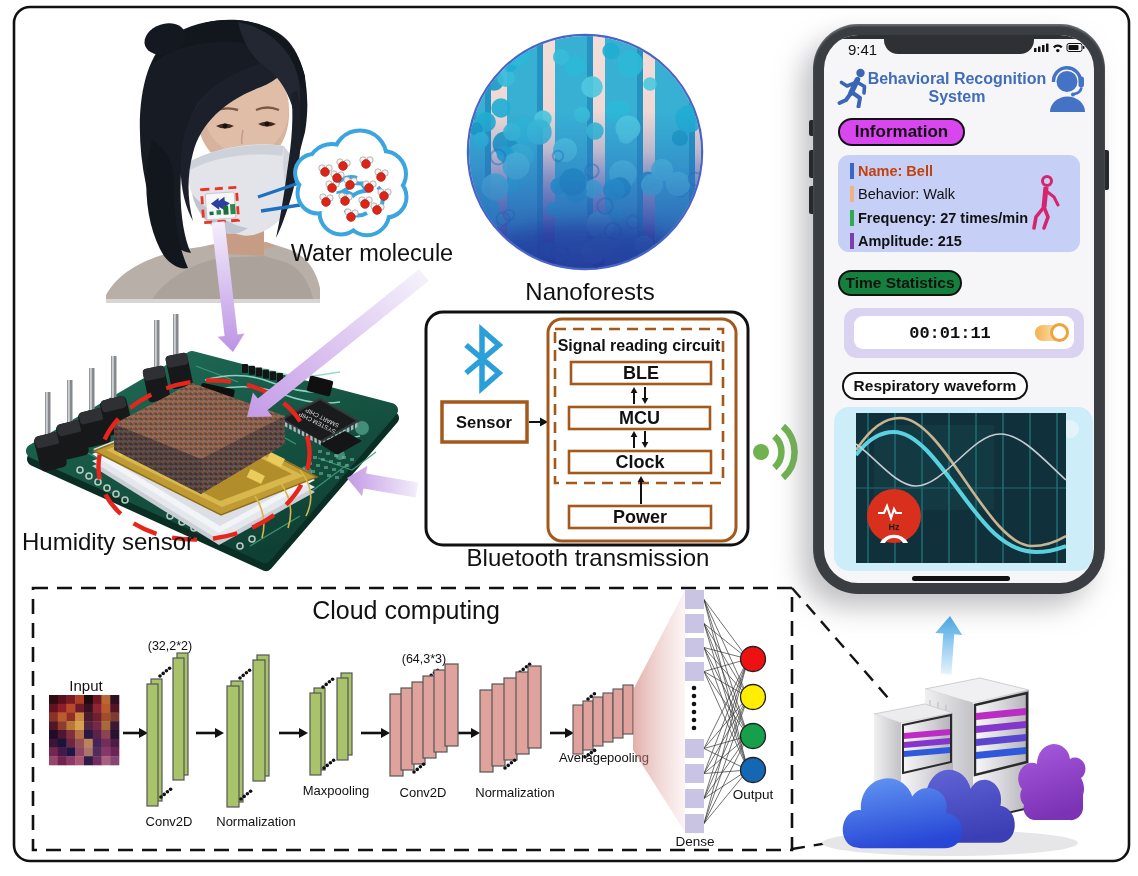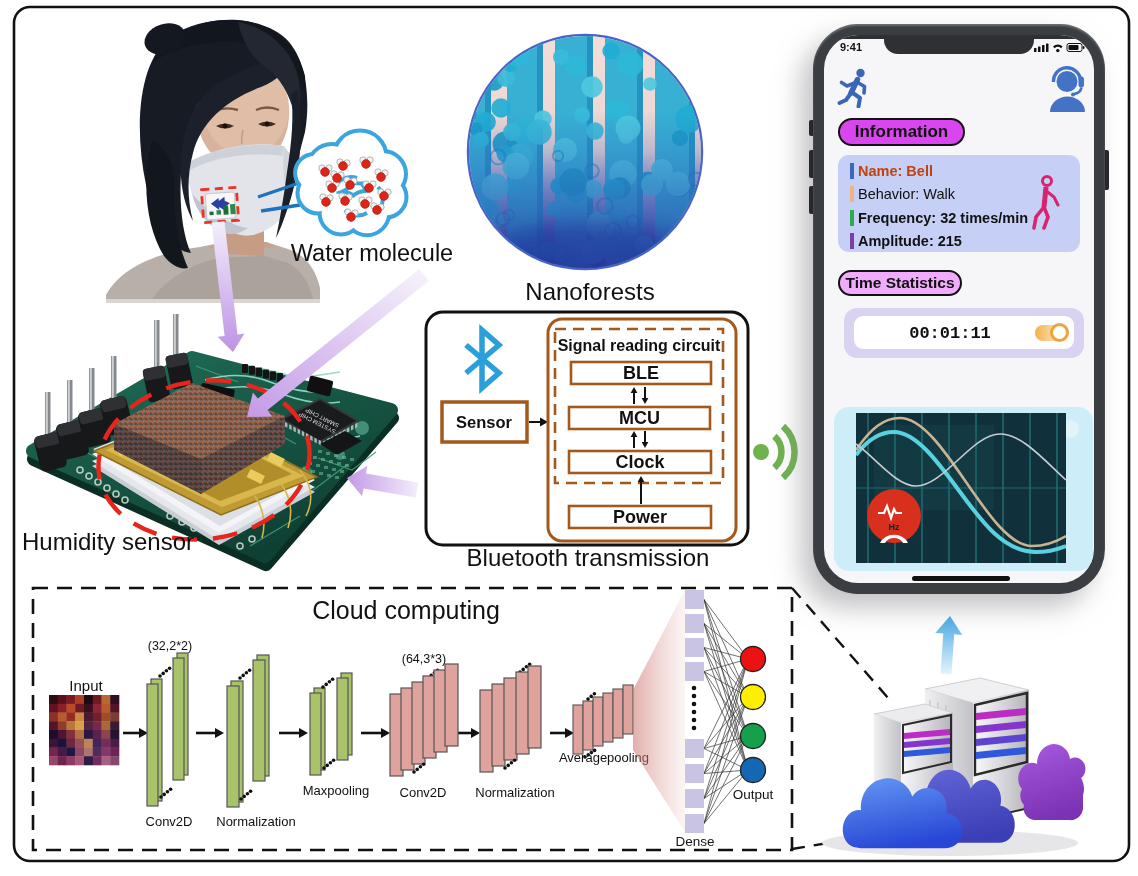--- a/index.html
+++ b/index.html
@@ -761,21 +761,21 @@
       <polygon points="951.5,674.4 954.2,634.3 962.2,634.9 950.0,616.0 935.3,633.0 943.3,633.6 940.5,673.6" fill="url(#bluearrow)"></polygon>
     </svg>
 <div style="position:absolute;left:813px;top:24px;width:292px;height:570px;background:#3a3d41;border-radius:45px;box-shadow:-12px 14px 26px rgba(135,135,142,0.5), inset 0 2px 2px rgba(255,255,255,0.25)">
       <div style="position:absolute;left:-4px;top:96px;width:4px;height:16px;background:#26282b;border-radius:2px 0 0 2px"></div>
       <div style="position:absolute;left:-4px;top:126px;width:4px;height:28px;background:#26282b;border-radius:2px 0 0 2px"></div>
       <div style="position:absolute;left:-4px;top:162px;width:4px;height:28px;background:#26282b;border-radius:2px 0 0 2px"></div>
       <div style="position:absolute;right:-4px;top:126px;width:4px;height:40px;background:#26282b;border-radius:0 2px 2px 0"></div>
       <div style="position:absolute;left:11px;top:11px;width:270px;height:548px;background:#f6f6f8;border-radius:34px;overflow:hidden">
         <div style="position:absolute;left:60px;top:0;width:150px;height:19px;background:#2e3033;border-radius:0 0 14px 14px"></div>
         <div style="position:absolute;left:0;top:0;width:100%;height:4px;background:#2e3033"></div>
-        <div style="position:absolute;left:16px;top:6px;font-size:11px;font-weight:bold;color:#111">9:41</div>
+        <div style="position:absolute;left:24px;top:6px;font-size:15px;font-weight:normal;color:#111">9:41</div>
         <svg style="position:absolute;right:8px;top:7px" width="52" height="11" viewBox="0 0 52 11">
 <rect x="0" y="6" width="2.5" height="4" rx="0.5" fill="#111"></rect>
           <rect x="4" y="4.5" width="2.5" height="5.5" rx="0.5" fill="#111"></rect>
           <rect x="8" y="3" width="2.5" height="7" rx="0.5" fill="#111"></rect>
           <rect x="12" y="1.5" width="2.5" height="8.5" rx="0.5" fill="#111"></rect>
 <path d="M19,4.5 a7,7 0 0 1 9.6,0 l-1.6,1.7 a4.7,4.7 0 0 0 -6.4,0 Z" fill="#111"></path>
           <circle cx="23.8" cy="8.6" r="1.7" fill="#111"></circle>
 <rect x="33" y="1.5" width="15" height="8" rx="2" fill="none" stroke="#111" stroke-width="1"></rect>
           <rect x="34.5" y="3" width="10" height="5" rx="1" fill="#111"></rect>
           <rect x="48.7" y="4" width="1.8" height="3" rx="0.9" fill="#111"></rect>
@@ -783,53 +783,55 @@
         <svg style="position:absolute;left:12px;top:33px" width="38" height="40" viewBox="0 0 38 40">
 <g stroke="#3a66b5" fill="none" stroke-linecap="round" stroke-linejoin="round">
 <circle cx="24.5" cy="5" r="4.2" fill="#3a66b5" stroke="none"></circle>
 <path d="M21.5,11.5 L15,25" stroke-width="5.5"></path>
 <path d="M20,13.5 L28.5,18.5 L28,25" stroke-width="3.6"></path>
 <path d="M20,14.5 L11,18 L5.5,14.5" stroke-width="3.6"></path>
 <path d="M15.5,24 L24,30 L22.5,38.5" stroke-width="4"></path>
 <path d="M15,25 L10,32 L3.5,35" stroke-width="4"></path>
 </g>
 </svg>
+        <div style="position:absolute;left:40px;top:35px;width:186px;text-align:center;font-size:16px;line-height:17.5px;font-weight:bold;color:#3f6db9">Behavioral Recognition System</div>
         <svg style="position:absolute;right:4px;top:31px" width="42" height="46" viewBox="0 0 42 46">
 <circle cx="19" cy="15.5" r="10.5" fill="#4472c4"></circle>
 <path d="M5.5,16 a13.5,13.5 0 0 1 27,-1.5" fill="none" stroke="#4472c4" stroke-width="3.4"></path>
 <rect x="30.5" y="10.5" width="5.5" height="11" rx="2.7" fill="#4472c4"></rect>
 <path d="M33.5,21.5 q-1,5.5 -7.5,6.5" fill="none" stroke="#4472c4" stroke-width="2.6"></path>
 <circle cx="25" cy="28.5" r="2" fill="#4472c4"></circle>
 <path d="M2,46 a17.5,15.5 0 0 1 35,0 Z" fill="#4472c4"></path>
 </svg>
         <div style="position:absolute;left:14px;top:83px;width:127px;height:28px;font-size:17px;border:2.6px solid #111;border-radius:15px;background:#d946ef;font-weight:bold;color:#111;display:flex;align-items:center;justify-content:center">Information</div>
         <div style="position:absolute;left:14px;top:120px;width:242px;height:97px;background:#c6cff6;border-radius:11px"></div>
         <div style="position:absolute;left:26px;top:128px;width:4px;height:16px;background:#3b67c0"></div>
         <div style="position:absolute;left:34px;top:128px;font-size:14.5px;font-weight:bold;color:#c2410c;white-space:nowrap">Name: Bell</div>
         <div style="position:absolute;left:26px;top:151px;width:4px;height:16px;background:#f0b183"></div>
         <div style="position:absolute;left:34px;top:151px;font-size:14.5px;font-weight:normal;color:#111;white-space:nowrap">Behavior: Walk</div>
         <div style="position:absolute;left:26px;top:175px;width:4px;height:16px;background:#2faa52"></div>
-        <div style="position:absolute;left:34px;top:175px;font-size:14.5px;font-weight:bold;color:#111;white-space:nowrap">Frequency: 32 times/min</div>
+        <div style="position:absolute;left:34px;top:175px;font-size:14.5px;font-weight:bold;color:#111;white-space:nowrap">Frequency: 27 times/min</div>
         <div style="position:absolute;left:26px;top:198px;width:4px;height:16px;background:#7a3fa8"></div>
         <div style="position:absolute;left:34px;top:198px;font-size:14.5px;font-weight:bold;color:#111;white-space:nowrap">Amplitude: 215</div>
         <svg style="position:absolute;left:206px;top:140px" width="30" height="56" viewBox="0 0 30 56">
 <g stroke="#d6246e" fill="none" stroke-width="3">
 <circle cx="17" cy="6" r="4.5"></circle>
 <path d="M16,12 L14,32" stroke-width="5"></path>
 <path d="M15,15 L24,22 L28,30" stroke-linecap="round"></path>
 <path d="M14,32 L6,42 L4,53" stroke-linecap="round" stroke-width="3.6"></path>
 <path d="M14,32 L18,42 L14,53" stroke-linecap="round" stroke-width="3.6"></path>
 </g>
         </svg>
-        <div style="position:absolute;left:14px;top:235px;width:124px;height:26px;font-size:15.5px;border:2.6px solid #111;border-radius:15px;background:#f0abfc;font-weight:bold;color:#111;display:flex;align-items:center;justify-content:center">Time Statistics</div>
+        <div style="position:absolute;left:14px;top:235px;width:124px;height:26px;font-size:15.5px;border:2.6px solid #111;border-radius:15px;background:#15803d;font-weight:bold;color:#111;display:flex;align-items:center;justify-content:center">Time Statistics</div>
         <div style="position:absolute;left:20px;top:273px;width:240px;height:50px;background:#d9d2f1;border-radius:13px"></div>
         <div style="position:absolute;left:30px;top:281px;width:220px;height:33px;background:#fff;border-radius:9px"></div>
         <div style="position:absolute;left:30px;top:289px;width:192px;text-align:center;font-size:17px;font-weight:bold;color:#111;font-family:Liberation Mono, monospace">00:01:11</div>
         <div style="position:absolute;left:211px;top:290px;width:30px;height:16px;border-radius:8px;background:linear-gradient(90deg,#f5b049,#fdf3e2)"></div>
         <div style="position:absolute;left:226px;top:288px;width:19px;height:19px;border-radius:50%;background:#fff;border:3px solid #eda43c;box-sizing:border-box"></div>
+        <div style="position:absolute;left:18px;top:337px;width:186px;height:28px;font-size:15.5px;border:2.6px solid #111;border-radius:15px;background:#fdfdfd;font-weight:bold;color:#111;display:flex;align-items:center;justify-content:center">Respiratory waveform</div>
         <div style="position:absolute;left:10px;top:372px;width:259px;height:164px;background:#cdeef9;border-radius:15px"></div>
         <div style="position:absolute;left:237px;top:385px;width:18px;height:18px;border-radius:50%;background:#e2f3fa"></div>
         <svg style="position:absolute;left:32px;top:378px" width="210" height="150" viewBox="0 0 210 150">
           <rect width="210" height="150" fill="#10313b"></rect>
           <rect x="18" y="12" width="120" height="85" fill="#16404a" opacity="0.55"></rect>
           <line x1="12" y1="0" x2="12" y2="150" stroke="#1f6a70" stroke-width="1.6"></line>
           <line x1="39" y1="0" x2="39" y2="150" stroke="#1f6a70" stroke-width="1.6"></line>
           <line x1="66" y1="0" x2="66" y2="150" stroke="#1f6a70" stroke-width="1.6"></line>
           <line x1="93" y1="0" x2="93" y2="150" stroke="#1f6a70" stroke-width="1.6"></line>
           <line x1="120" y1="0" x2="120" y2="150" stroke="#1f6a70" stroke-width="1.6"></line>

